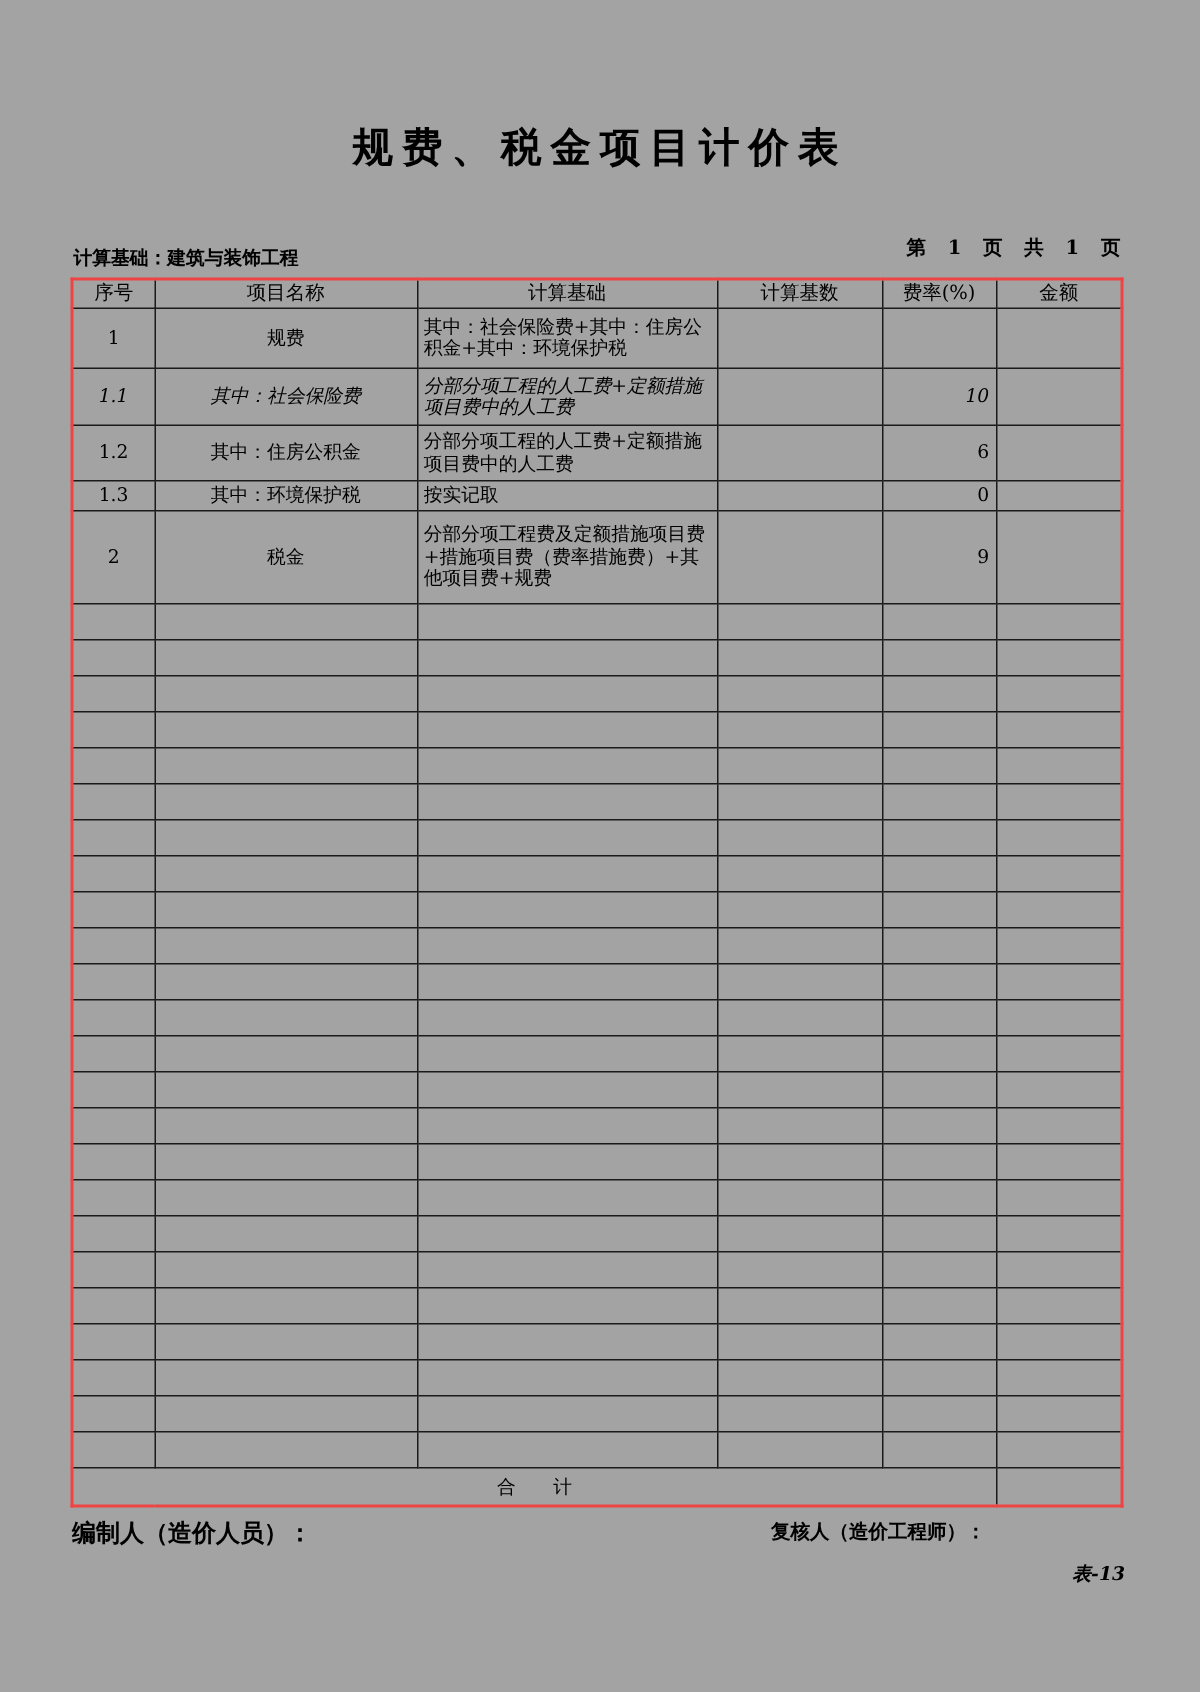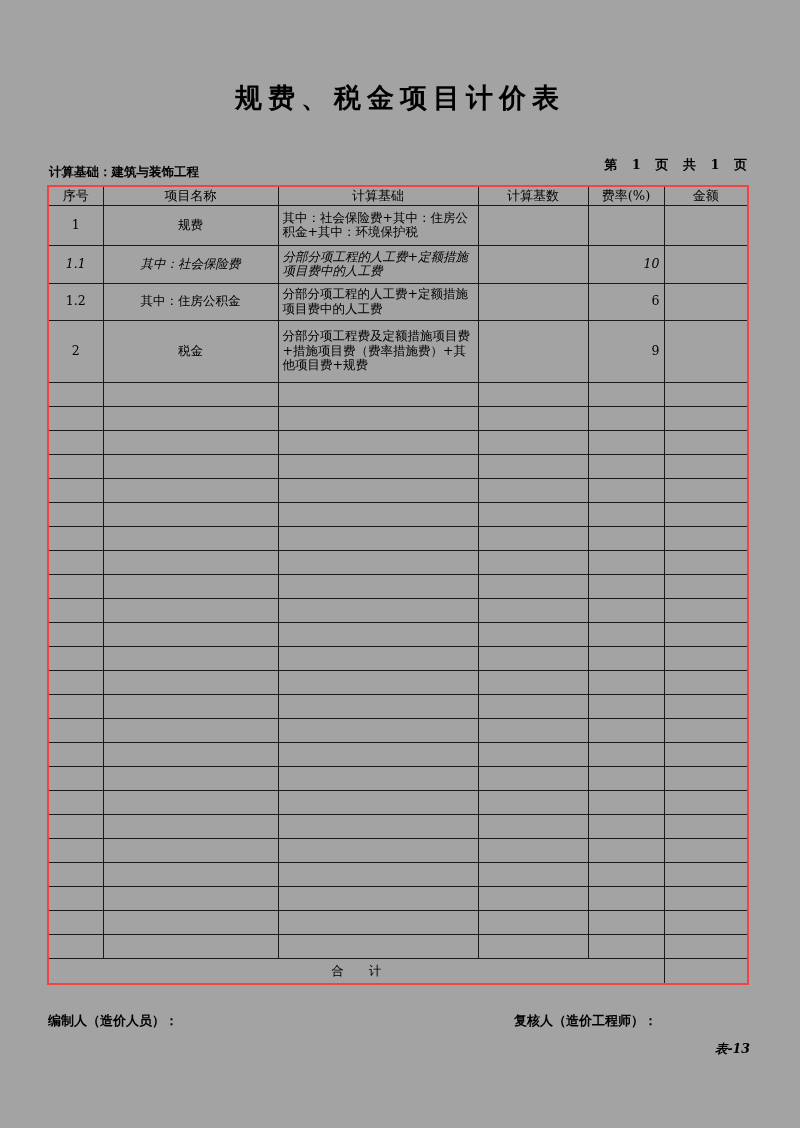--- a/index.html
+++ b/index.html
@@ -47,21 +47,21 @@
   tr.total-row{height:26px;margin-top:11px;}
   td.c-seq{text-align:center;padding:1px 2px;}
   td.c-name{text-align:center;}
   td.c-basis{text-align:left;}
   td.c-base{text-align:left;}
   td.c-rate{text-align:right;padding-right:3px;}
   td.c-amount{text-align:left;}
   td.c-total{text-align:center;font-size:13.5px;}
   .footer-preparer{
     position:absolute;left:48px;top:1012px;
-    font-size:13px;font-weight:bold;text-align:center;
+    font-size:16px;font-weight:bold;text-align:center;
   }
   .footer-reviewer{
     position:absolute;left:490px;top:1012px;
     font-size:13px;font-weight:bold;margin-left:24px;
   }
   .form-number{
     position:absolute;right:50px;top:1041px;
     font-size:12.5px;font-weight:bold;font-style:italic;
   }
 </style>
@@ -113,20 +113,28 @@
           <td class="c-amount"></td>
         </tr>
         <tr class="r2">
           <td class="c-seq">1.2</td>
           <td class="c-name">其中：住房公积金</td>
           <td class="c-basis">分部分项工程的人工费+定额措施项目费中的人工费</td>
           <td class="c-base"></td>
           <td class="c-rate">6</td>
           <td class="c-amount"></td>
         </tr>
+        <tr class="r3">
+          <td class="c-seq">1.3</td>
+          <td class="c-name">其中：环境保护税</td>
+          <td class="c-basis">按实记取</td>
+          <td class="c-base"></td>
+          <td class="c-rate">0</td>
+          <td class="c-amount"></td>
+        </tr>
         <tr class="r4">
           <td class="c-seq">2</td>
           <td class="c-name">税金</td>
           <td class="c-basis">分部分项工程费及定额措施项目费+措施项目费（费率措施费）+其他项目费+规费</td>
           <td class="c-base"></td>
           <td class="c-rate">9</td>
           <td class="c-amount"></td>
         </tr>
         <tr class="empty-row">
           <td class="c-seq"></td>

